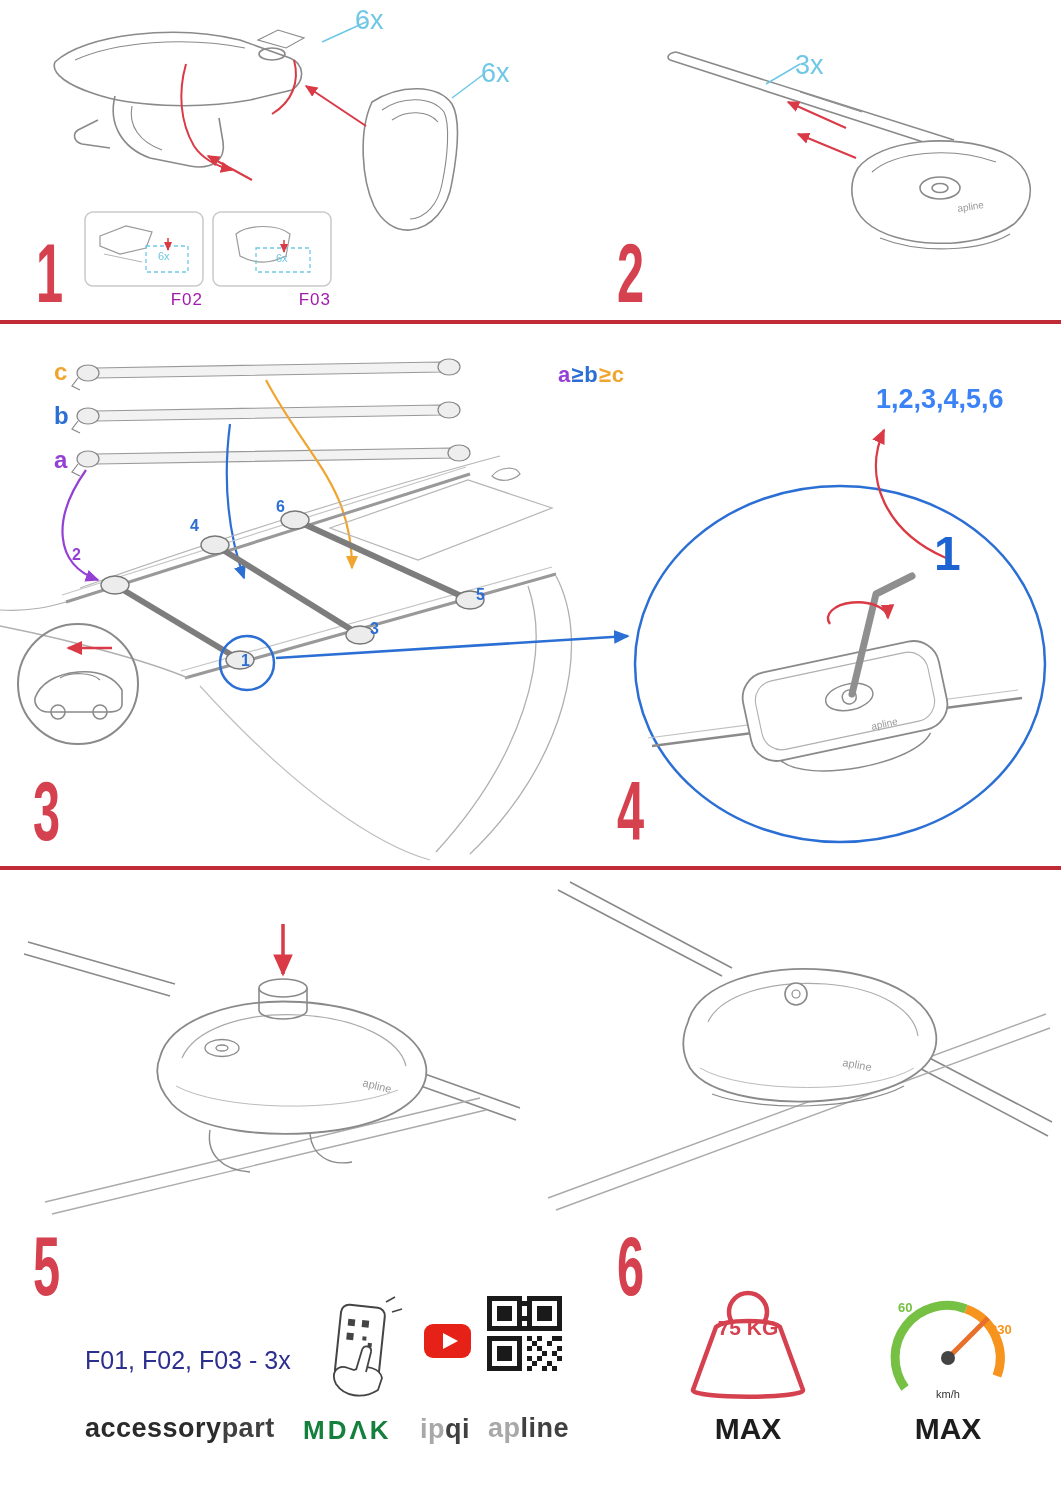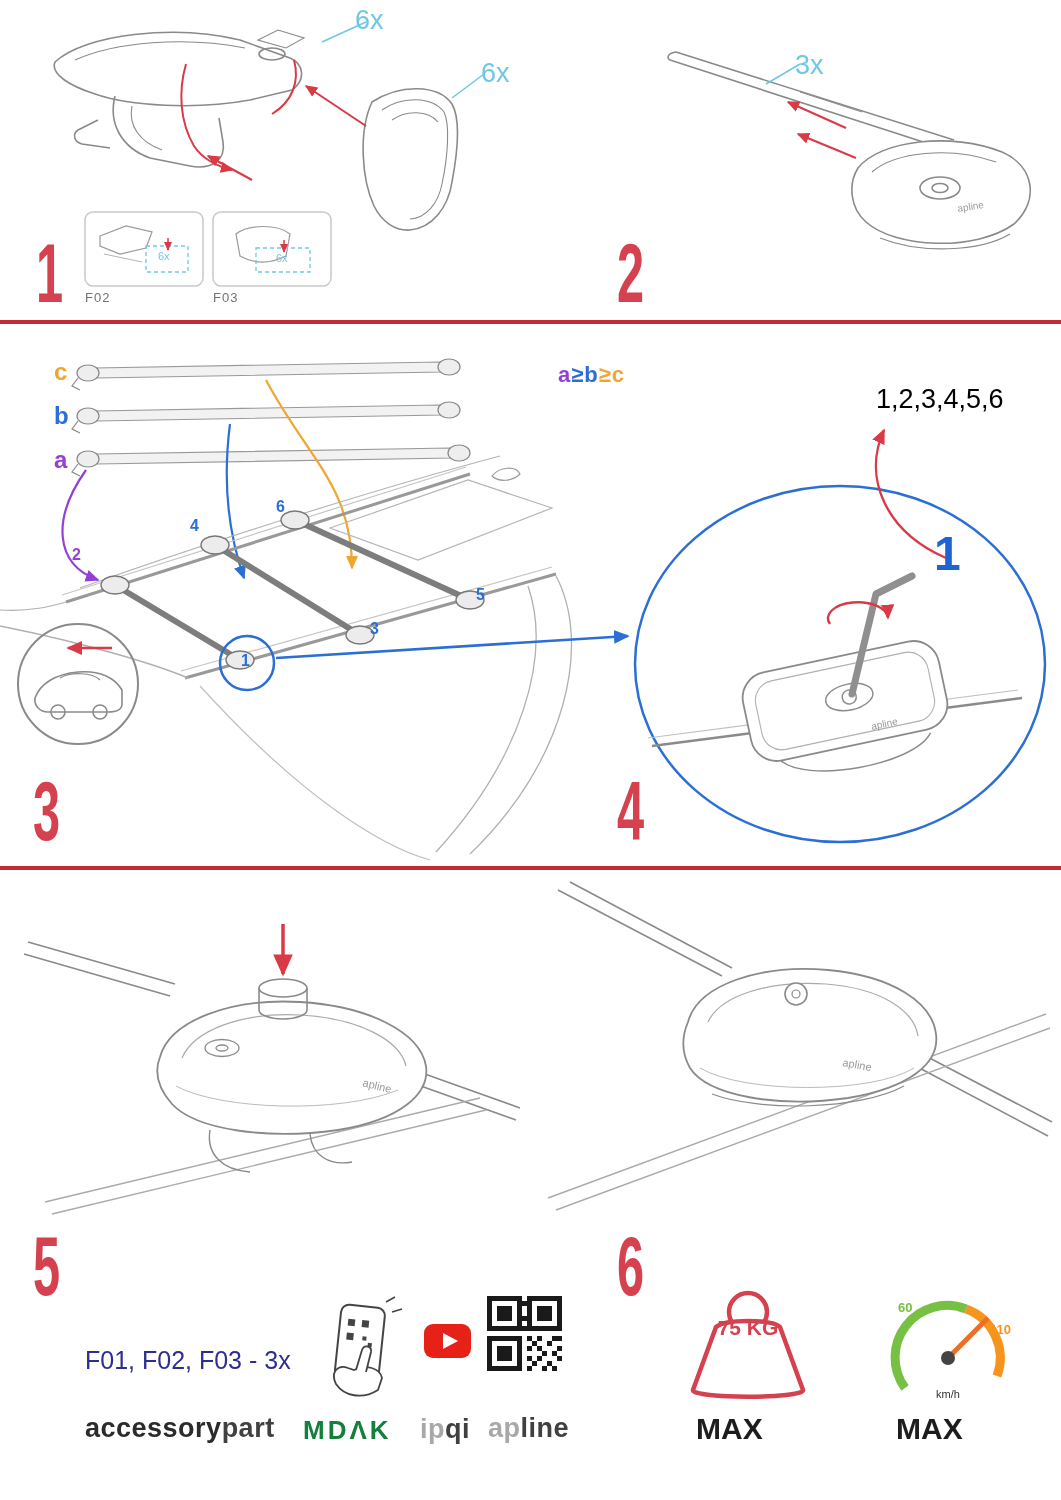--- a/index.html
+++ b/index.html
@@ -5,33 +5,33 @@
   *{margin:0;padding:0;box-sizing:border-box}
   body{background:#fff;font-family:"Liberation Sans",sans-serif}
   .page{position:relative;width:1061px;height:1500px;background:#fff;overflow:hidden}
   svg.art{position:absolute;left:0}
   svg text{font-family:"Liberation Sans",sans-serif}
   .t{position:absolute;white-space:nowrap}
   .divider{position:absolute;left:0;width:1061px;height:4px;background:#c12b36}
   .num{color:#d5414e;font-weight:700;font-size:84px;line-height:.95;transform:scaleX(.58);transform-origin:0 0}
   .qty{color:#6fc7e6;font-size:27px}
   .qty-s{color:#6fc7e6;font-size:11px}
-  .flabel{color:#737373;font-size:13px;letter-spacing:1px;text-align:left}
+  .flabel{color:#a21caf;font-size:17px;letter-spacing:1px;text-align:right}
   .barlab{font-size:24px;font-weight:700}
   .c-orange{color:#f0a530}.c-blue{color:#2b6fd4}.c-purple{color:#9440d4}
   .pos{font-size:16px;font-weight:700;color:#2b6fd4}
   .pos.purple{color:#9440d4}
   .formula{font-size:22px;font-weight:700;letter-spacing:1px}
-  .seq{color:#000000;font-size:27px;font-weight:400}
+  .seq{color:#3b82f6;font-size:27px;font-weight:700}
   .step1{color:#1e63d2;font-size:48px;font-weight:700}
   .parts{color:#2d2f8f;font-size:25px;font-weight:400}
   .brand{font-size:27px;font-weight:700;letter-spacing:.5px}
   .gray{color:#a8a8a8}.red{color:#404040}.dark{color:#2b2b2b}
   .mdak{color:#15803d;letter-spacing:3px;font-size:26px;font-weight:700}
-  .maxlab{font-size:30px;font-weight:700;color:#1d1d1d;text-align:left}
+  .maxlab{font-size:30px;font-weight:700;color:#1d1d1d;text-align:center}
   .kg{color:#d5414e;font-size:21px;font-weight:700;text-align:center}
   .sp60{color:#76c043;font-size:13px;font-weight:700}
   .sp120{color:#f7941e;font-size:13px;font-weight:700}
   .kmh{font-size:11px;color:#333;text-align:center}
 </style>
 </head>
 <body>
 
 <div class="page">
 
@@ -348,17 +348,17 @@
 
   <div class="t parts" style="left:85px;top:1346px">F01, F02, F03 - 3x</div>
   <div class="t brand" style="left:85px;top:1413px"><span class="dark">accessory</span><span class="red">part</span></div>
   <div class="t mdak" style="left:303px;top:1415px">MDΛK</div>
   <div class="t brand" style="left:420px;top:1414px"><span class="gray">ip</span><span class="red">qi</span></div>
   <div class="t brand" style="left:488px;top:1413px"><span class="gray">ap</span><span class="red">line</span></div>
 
   <div class="t kg" style="left:696px;top:1316px;width:104px">75 KG</div>
   <div class="t maxlab" style="left:696px;top:1412px;width:104px">MAX</div>
   <div class="t sp60" style="left:898px;top:1300px">60</div>
-  <div class="t sp120" style="left:990px;top:1322px">110</div>
+  <div class="t sp120" style="left:990px;top:1322px">230</div>
   <div class="t kmh" style="left:920px;top:1388px;width:56px">km/h</div>
   <div class="t maxlab" style="left:896px;top:1412px;width:104px">MAX</div>
 
 </div>
 
 </body></html>

